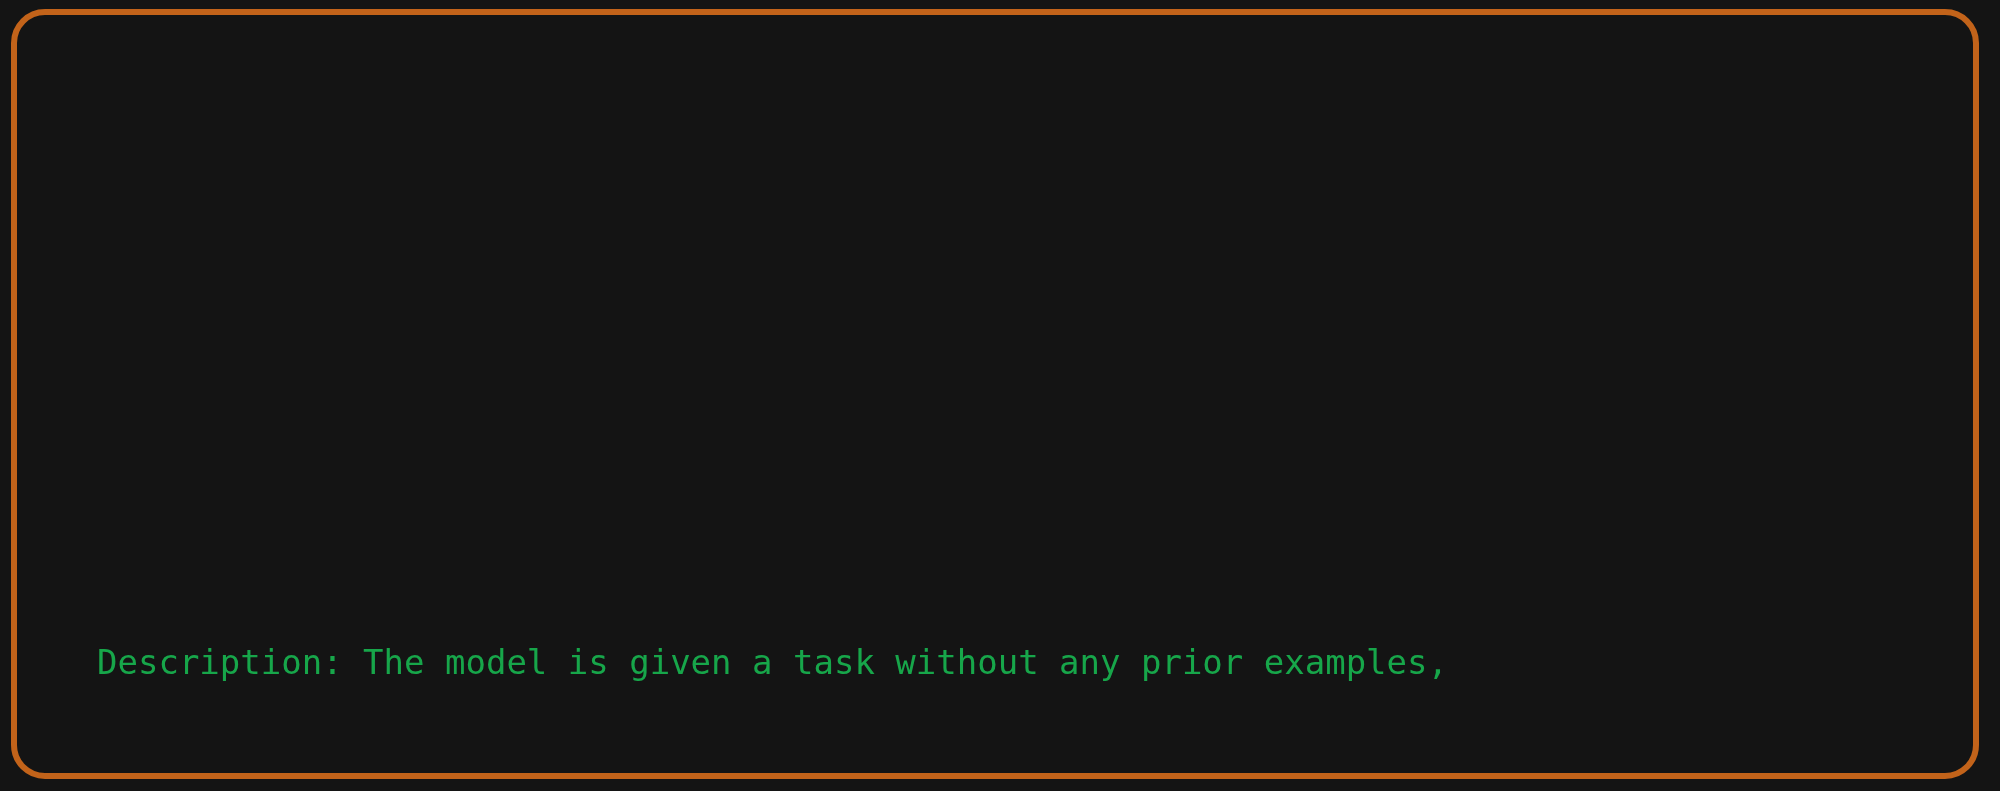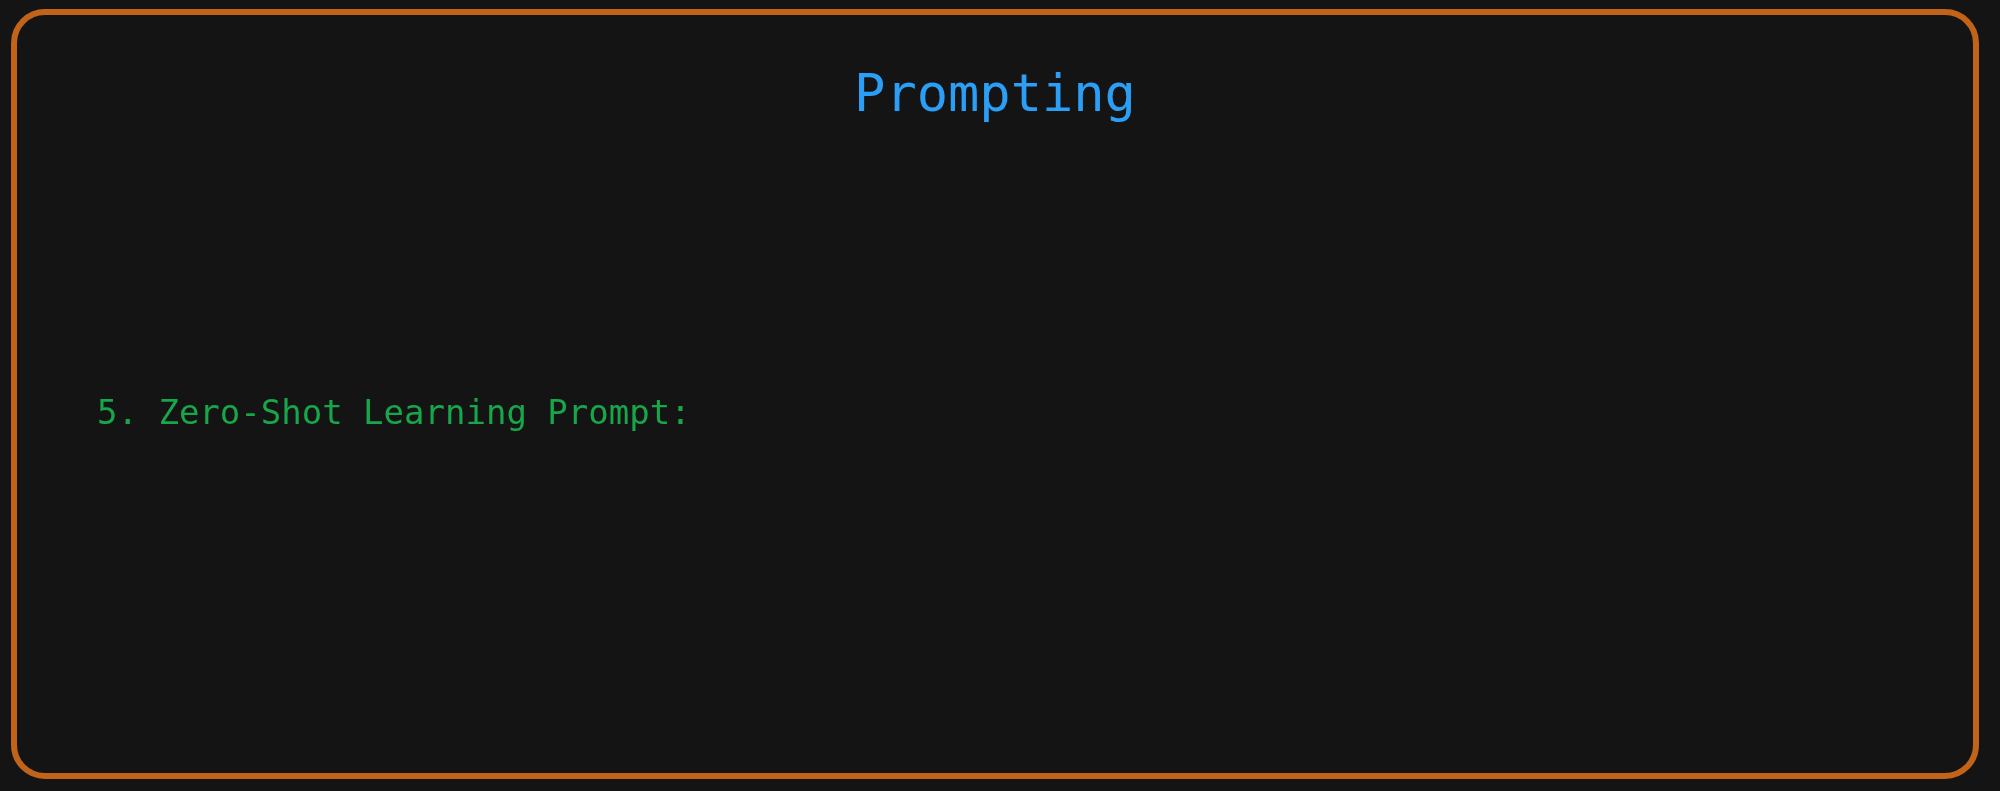--- a/index.html
+++ b/index.html
@@ -71,25 +71,23 @@
 
   .spacer-1 { height: 50px; }
 </style>
 </head>
 <body>
 
 <div id="slide" style="background: rgb(20, 20, 20);">
 
   <div id="card" style="border-color: rgb(194, 99, 26); background: rgb(20, 20, 20);">
 
-    <div id="slide-title" style="color: rgb(43, 158, 245);">Prompting</div>
 
     <div id="body-text" style="color: rgb(23, 166, 74);">
 
-      <span class="tline">5. Zero-Shot Learning Prompt:</span>
 
       <div class="spacer-1"></div>
 
       <span class="tline">Description: The model is given a task without any prior examples,</span>
 
       
 
       
 
       

